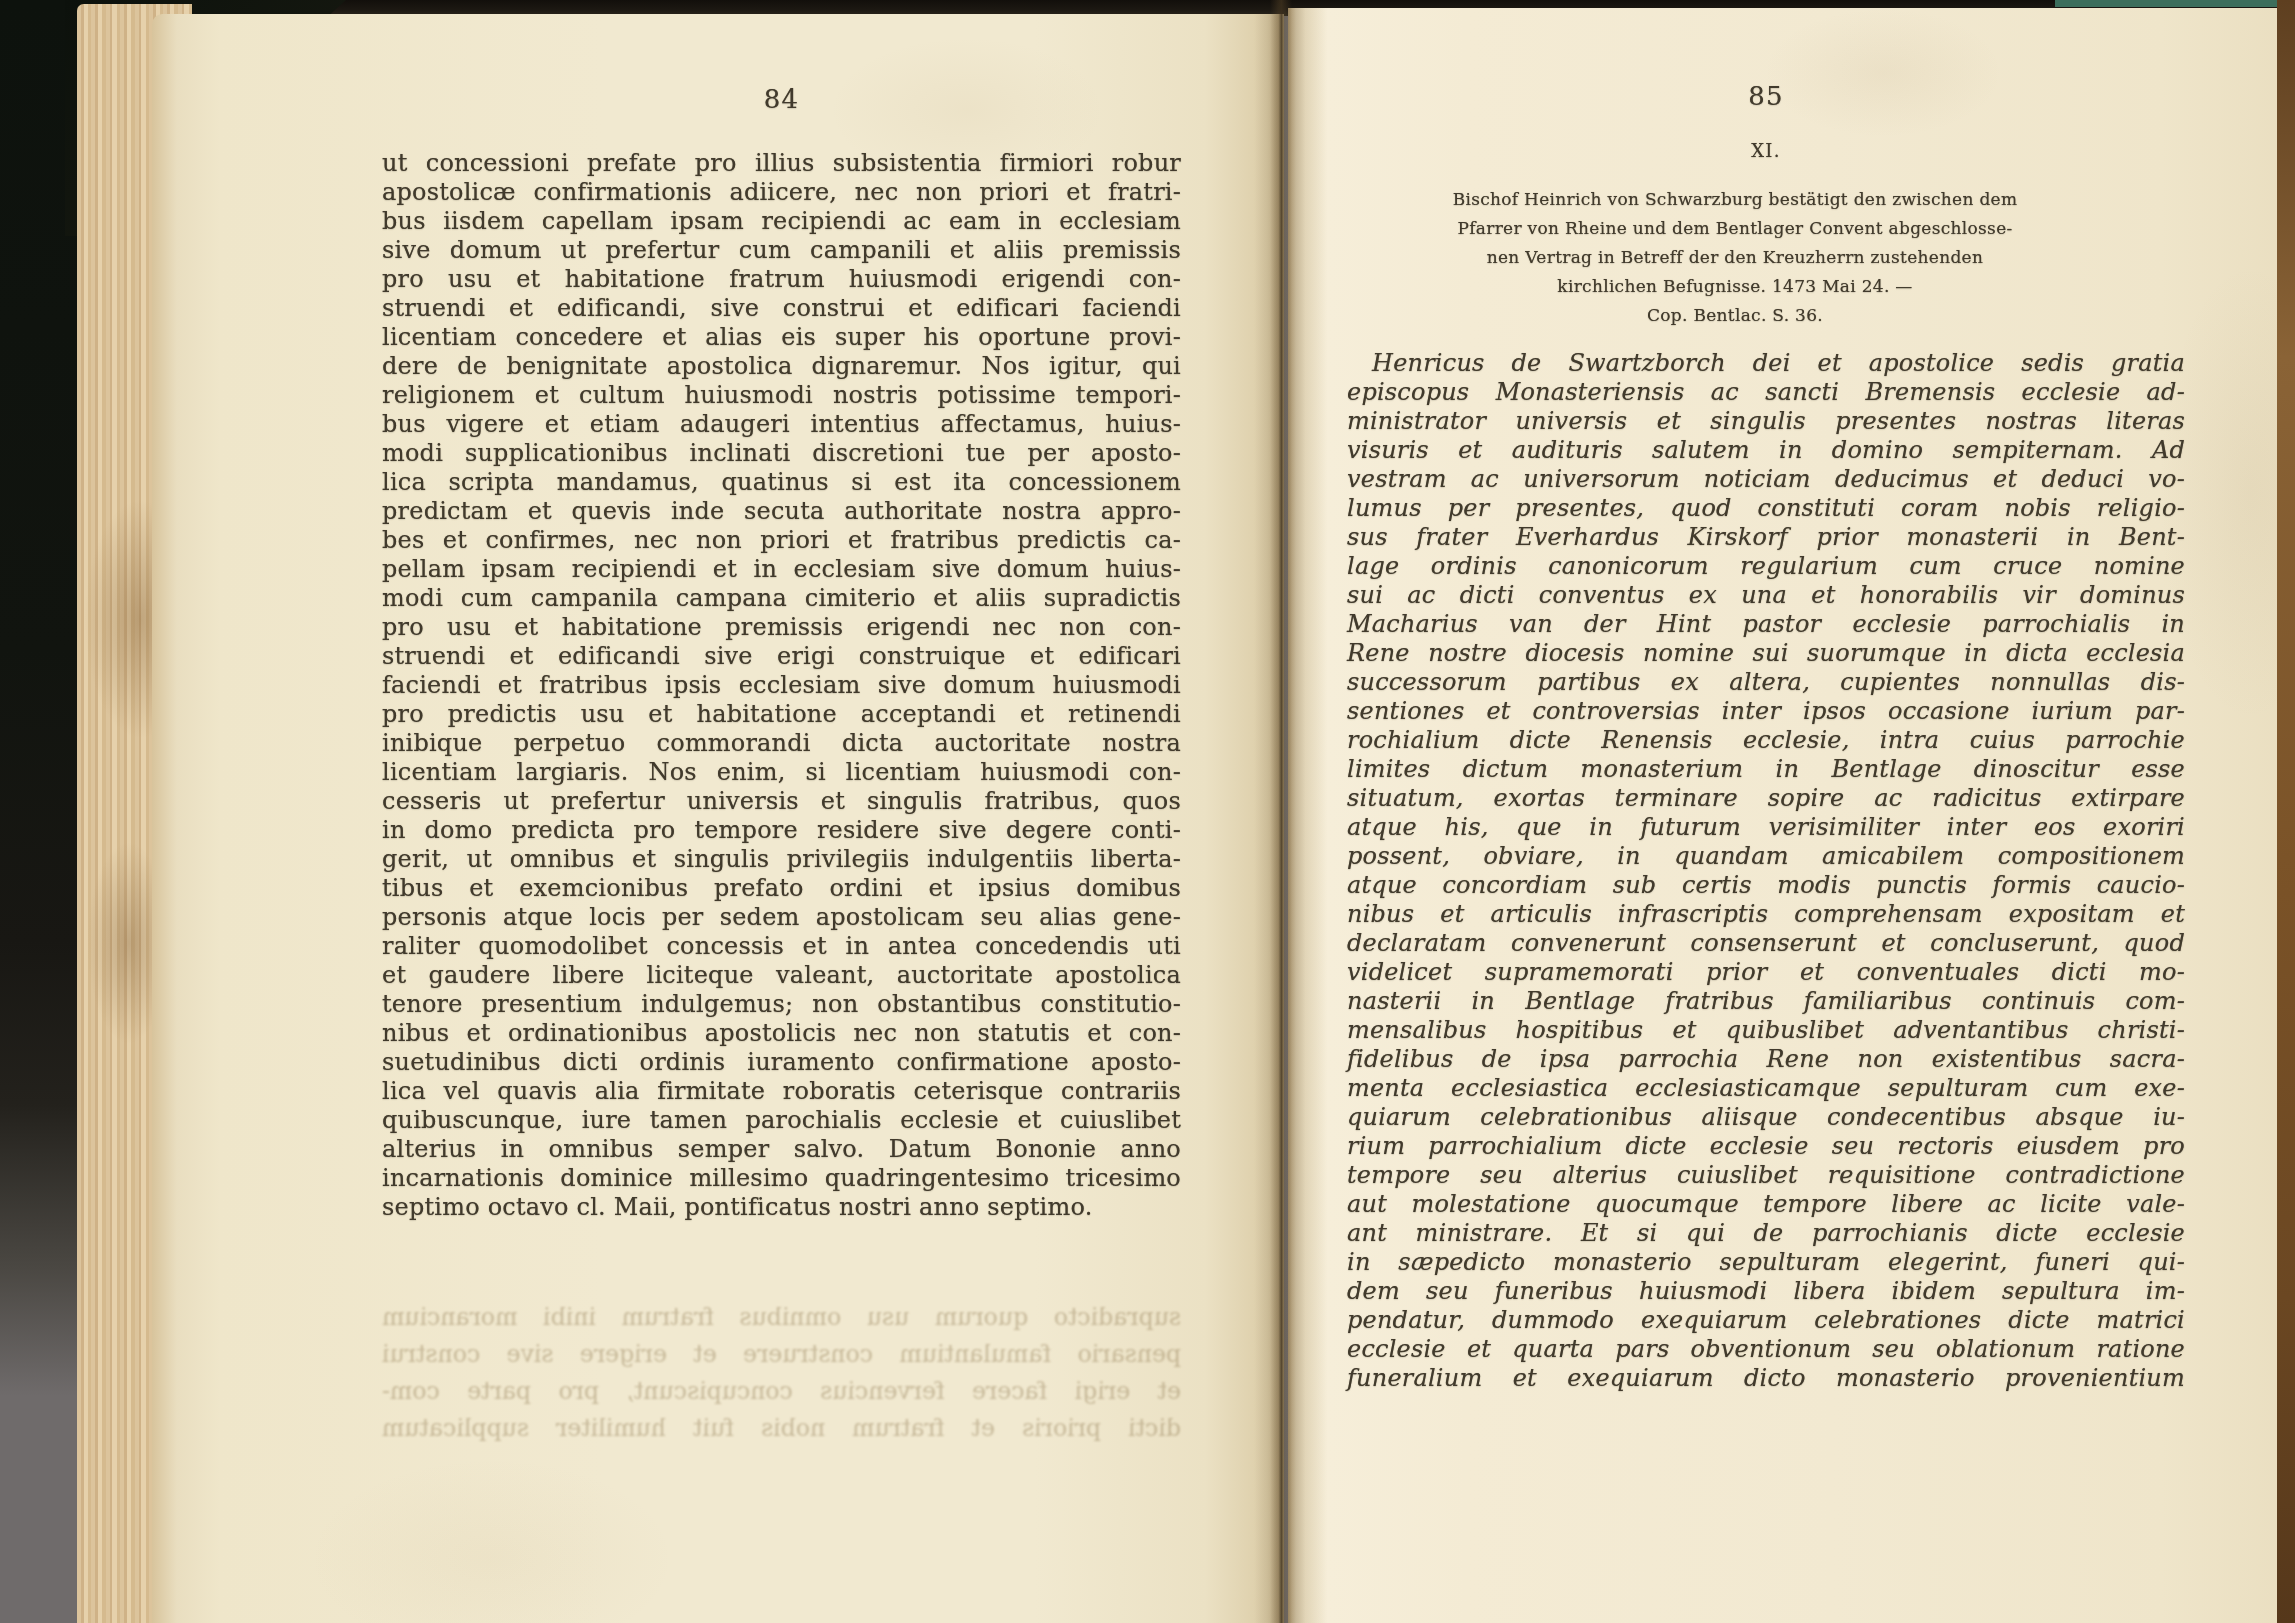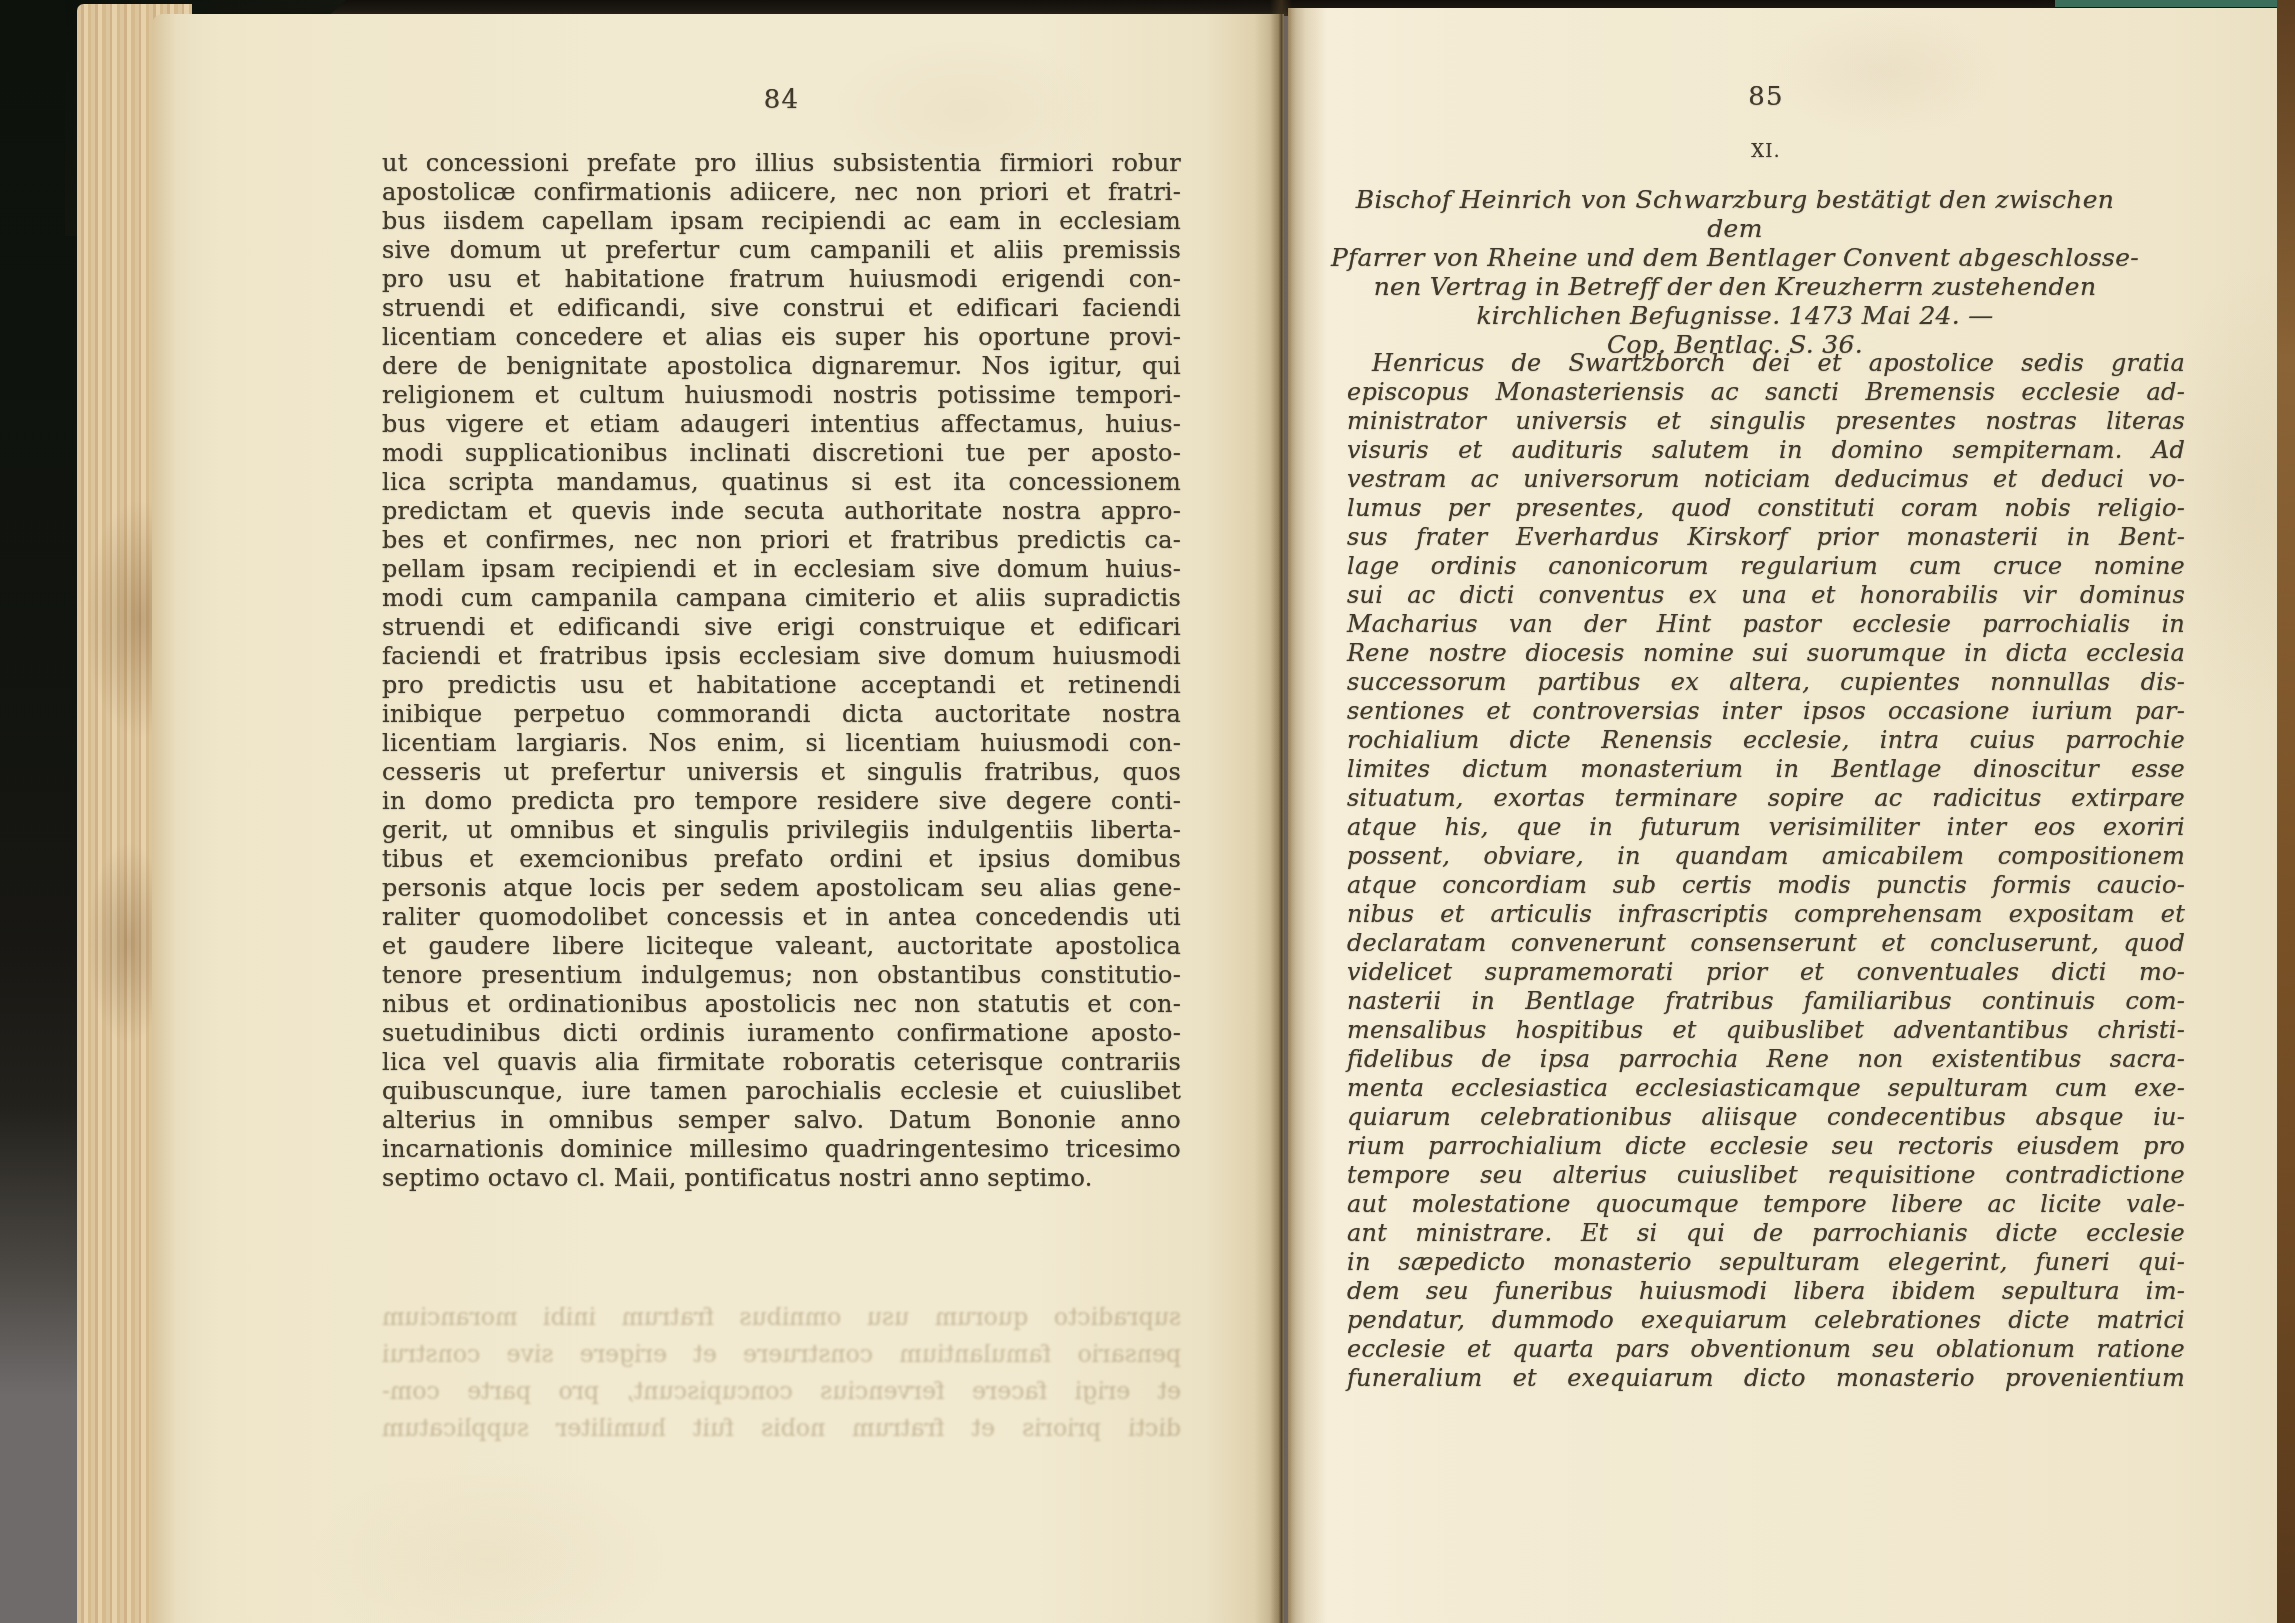--- a/index.html
+++ b/index.html
@@ -45,21 +45,21 @@
   
   .ink{color:#413a2c;text-shadow:0 0 0.7px rgba(65,58,44,.6),0 0.7px 1.3px rgba(65,58,44,.15);}
   .pagenum{position:absolute;font-size:26px;letter-spacing:1.3px;text-align:center;}
   .heading{position:absolute;font-size:18px;letter-spacing:1.3px;text-align:center;}
   .body-block{position:absolute;font-size:24px;}
   .body-block .line{text-align:justify;text-align-last:justify;white-space:nowrap_off;letter-spacing:0.2px;}
   .body-left{left:382px;top:149px;width:799px;line-height:29px;}
   .body-left .line:last-child{text-align-last:left;}
   .body-right{left:1347px;top:349px;width:838px;line-height:29px;font-style:italic;}
   .body-right .line:first-child{text-indent:25px;}
-  .summary{position:absolute;left:1329px;top:185px;width:812px;font-size:25px;line-height:29px;font-style:italic;}
+  .summary{position:absolute;left:1329px;top:185px;width:812px;font-size:17px;line-height:29px;}
   .summary .line{text-align:center;text-align-last:center;letter-spacing:0.3px;}
   
   .ghost{position:absolute;left:382px;top:1299px;width:799px;font-size:23.6px;line-height:37px;
     transform:scaleX(-1);filter:blur(1.3px);color:rgba(134,110,68,.38);font-style:normal;}
   .ghost .line{text-align:justify;text-align-last:justify;}
   
   .stain-l{position:absolute;left:152px;top:14.4px;width:1132px;height:1609px;pointer-events:none;
     background:radial-gradient(196px 105px at 72% 6%, rgba(170,140,90,.07), transparent 70%),
                radial-gradient(262px 144px at 30% 96%, rgba(170,140,90,.06), transparent 70%);}
   .stain-r{position:absolute;left:1288px;top:7.9px;width:992px;height:1615px;pointer-events:none;
@@ -95,20 +95,21 @@
       <div class="line">licentiam concedere et alias eis super his oportune provi-</div>
       <div class="line">dere de benignitate apostolica dignaremur. Nos igitur, qui</div>
       <div class="line">religionem et cultum huiusmodi nostris potissime tempori-</div>
       <div class="line">bus vigere et etiam adaugeri intentius affectamus, huius-</div>
       <div class="line">modi supplicationibus inclinati discretioni tue per aposto-</div>
       <div class="line">lica scripta mandamus, quatinus si est ita concessionem</div>
       <div class="line">predictam et quevis inde secuta authoritate nostra appro-</div>
       <div class="line">bes et confirmes, nec non priori et fratribus predictis ca-</div>
       <div class="line">pellam ipsam recipiendi et in ecclesiam sive domum huius-</div>
       <div class="line">modi cum campanila campana cimiterio et aliis supradictis</div>
+      <div class="line">pro usu et habitatione premissis erigendi nec non con-</div>
       <div class="line">struendi et edificandi sive erigi construique et edificari</div>
       <div class="line">faciendi et fratribus ipsis ecclesiam sive domum huiusmodi</div>
       <div class="line">pro predictis usu et habitatione acceptandi et retinendi</div>
       <div class="line">inibique perpetuo commorandi dicta auctoritate nostra</div>
       <div class="line">licentiam largiaris. Nos enim, si licentiam huiusmodi con-</div>
       <div class="line">cesseris ut prefertur universis et singulis fratribus, quos</div>
       <div class="line">in domo predicta pro tempore residere sive degere conti-</div>
       <div class="line">gerit, ut omnibus et singulis privilegiis indulgentiis liberta-</div>
       <div class="line">tibus et exemcionibus prefato ordini et ipsius domibus</div>
       <div class="line">personis atque locis per sedem apostolicam seu alias gene-</div>

